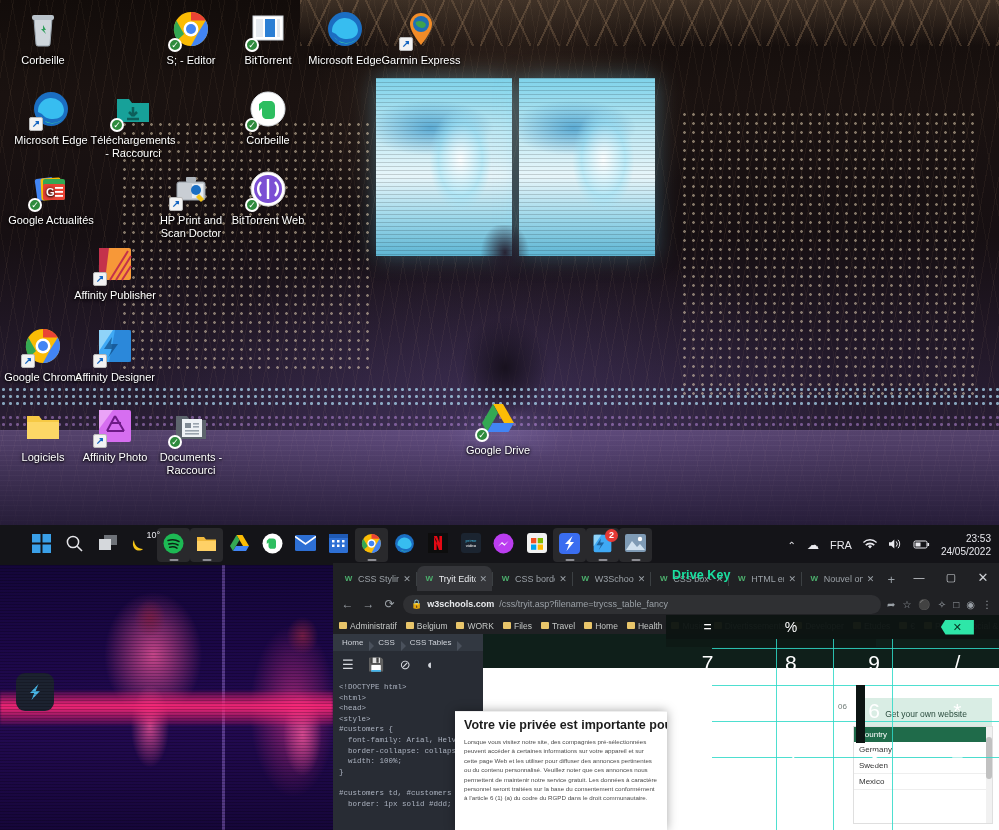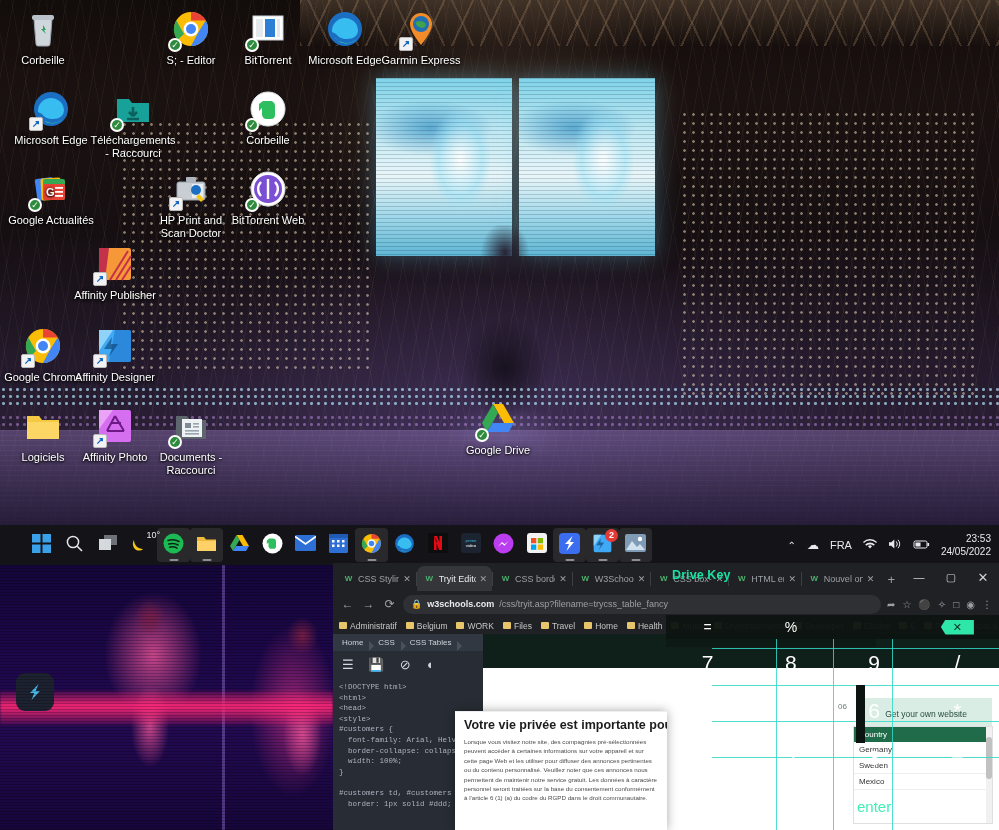--- a/index.html
+++ b/index.html
@@ -1004,23 +1004,20 @@
           </div>
           <div class="nk">
             <span>−</span>
           </div>
           <div class="nk">
             <span>0</span>
           </div>
           <div class="nk">
             <span>,</span>
           </div>
-          <div class="nk enter">
-            <span>enter</span>
-          </div>
           <div class="nk">
             <span>+</span>
           </div>
         </div>
     </div>
   </div>
 
 </div>
 
 </body></html>

